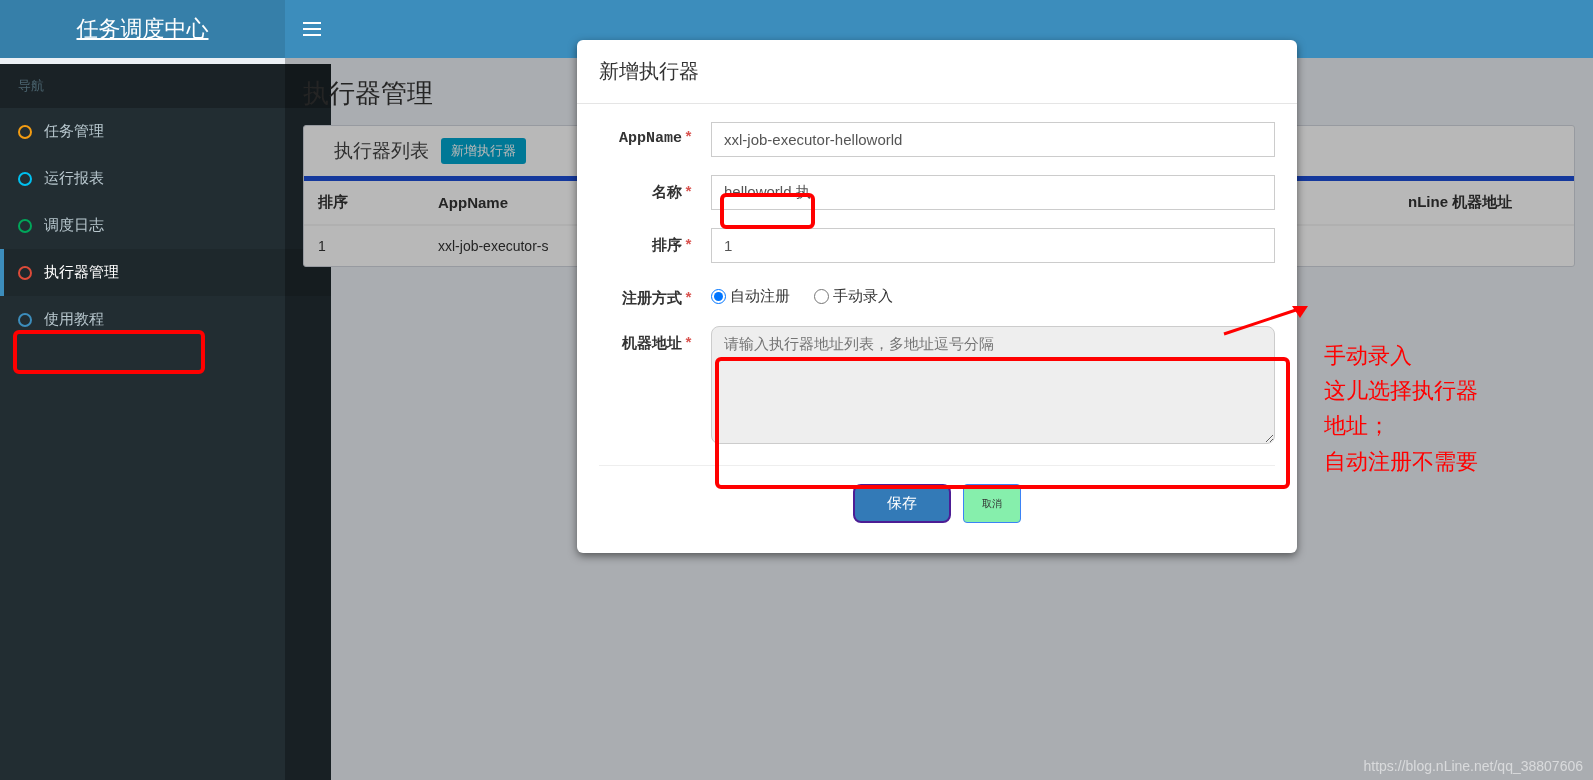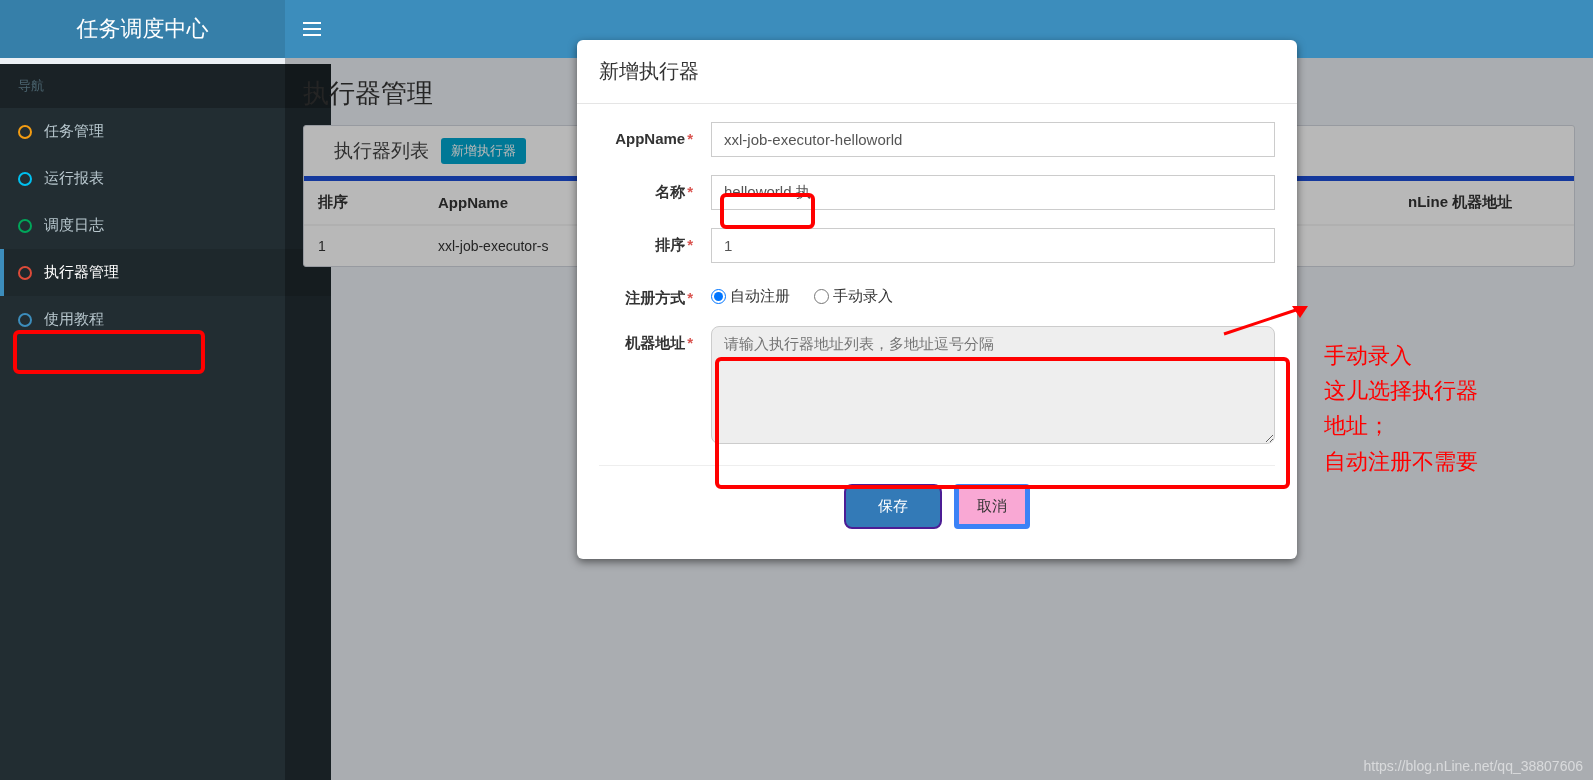--- a/index.html
+++ b/index.html
@@ -1,18 +1,18 @@
 <!DOCTYPE html>
 <html><head>
   <meta charset="utf-8">
   <style>
     * { margin: 0; padding: 0; box-sizing: border-box; }
     body { font-family: "Helvetica Neue", Helvetica, Arial, sans-serif; font-size: 14px; background: #ecf0f5; width: 1593px; height: 780px; overflow: hidden; position: relative; }
     
-    .top-header { position: absolute; top: 0; left: 0; right: 0; height: 58px; background: #3c8dbc; color: #fff; display: flex; align-items: center; }
+    .top-header { position: absolute; top: 0; left: 0; right: 0; height: 58px; background: #3c8dbc; color: #fff; display: flex; align-items: center; text-decoration: underline; }
     .logo { width: 285px; height: 58px; background: #367fa9; display: flex; align-items: center; justify-content: center; font-size: 22px; font-weight: 500; color: #fff; }
     .header-toggle { padding: 0 18px; height: 58px; display: flex; align-items: center; cursor: pointer; }
     .bars-icon { width: 18px; height: 14px; display: flex; flex-direction: column; justify-content: space-between; }
     .bars-icon span { display: block; height: 2px; background: #fff; }
     
     .sidebar { position: absolute; top: 64px; left: 0; width: 331px; bottom: 0; background: #222d32; color: #b8c7ce; }
     .sidebar-header { padding: 13px 18px; font-size: 13px; color: #4b646f; background: #1a2226; }
     .sidebar-item { display: flex; align-items: center; padding: 14px 18px; color: #b8c7ce; cursor: pointer; position: relative; }
     .sidebar-item.active { background: #1e282c; color: #fff; border-left: 4px solid #3c8dbc; padding-left: 14px; }
     .sidebar-item .circle-icon { width: 14px; height: 14px; border: 2px solid currentColor; border-radius: 50%; margin-right: 12px; flex-shrink: 0; }
@@ -35,32 +35,32 @@
     .table th { text-align: left; padding: 12px 14px; border-bottom: 2px solid #f4f4f4; font-weight: bold; color: #333; font-size: 15px; }
     .table td { padding: 12px 14px; border-top: 1px solid #f4f4f4; color: #333; }
     
     .overlay { position: absolute; top: 58px; left: 285px; right: 0; bottom: 0; background: rgba(0,0,0,0.28); }
     
     .modal { position: absolute; top: 40px; left: 577px; width: 720px; background: #fff; border-radius: 6px; box-shadow: 0 3px 9px rgba(0,0,0,0.5); }
     .modal-header { padding: 18px 22px; border-bottom: 1px solid #e5e5e5; }
     .modal-title { font-size: 20px; color: #333; font-weight: 400; }
     .modal-body { padding: 18px 22px 8px; }
     .form-row { display: flex; align-items: flex-start; margin-bottom: 18px; }
-    .form-label { width: 112px; text-align: right; padding-right: 18px; padding-top: 8px; font-size: 15px; color: #333; font-weight: bold; }
+    .form-label { width: 112px; text-align: right; padding-right: 18px; padding-top: 8px; font-size: 15px; color: #333; font-weight: bold; font-family: Liberation Mono, monospace; }
     .form-label .req { color: #d9534f; margin-left: 2px; }
     .form-control-wrap { flex: 1; }
     .form-input { width: 100%; padding: 8px 12px; border: 1px solid #ccc; border-radius: 0; font-size: 15px; color: #555; background: #fff; }
     .form-textarea { width: 100%; padding: 8px 12px; border: 1px solid #ccc; border-radius: 8px; font-size: 15px; min-height: 118px; resize: both; background: #eee; color: #555; }
     .radio-group { display: flex; padding-top: 6px; gap: 24px; }
     .radio-item { display: flex; align-items: center; gap: 4px; font-size: 15px; color: #333; }
     .radio-item input { width: 15px; height: 15px; }
     .modal-hr { border: none; border-top: 1px solid #eee; margin: 10px 0 18px; }
     .modal-footer { display: flex; justify-content: center; gap: 12px; padding: 0 22px 22px; }
     .btn-primary { background: #337ab7; color: #fff; border: 2px solid #4c1d95; padding: 8px 32px; border-radius: 8px; font-size: 15px; cursor: pointer; }
-    .btn-default { background: #f9a8d4; color: #333; border: 5px solid #3b82f6; padding: 8px 18px; border-radius: 4px; font-size: 15px; cursor: pointer; }
+    .btn-default { background: #86efac; color: #333; border: 1px solid #3b82f6; padding: 8px 18px; border-radius: 4px; font-size: 10px; cursor: pointer; }
     
     .anno-box1 { position: absolute; border: 4px solid #ff0000; border-radius: 6px; pointer-events: none; }
     .anno-box-sidebar { top: 330px; left: 13px; width: 192px; height: 44px; }
     .anno-box-addbtn { top: 193px; left: 720px; width: 95px; height: 36px; }
     .anno-box-textarea { top: 357px; left: 715px; width: 575px; height: 132px; }
     .anno-text { position: absolute; color: #ff0000; font-size: 22px; line-height: 1.6; }
     .anno-text-1 { top: 338px; left: 1324px; width: 260px; }
     .anno-arrow { position: absolute; top: 300px; left: 1218px; width: 96px; height: 40px; pointer-events: none; }
     
     .watermark { position: absolute; bottom: 6px; right: 10px; color: rgba(255,255,255,0.55); font-size: 14px; }

